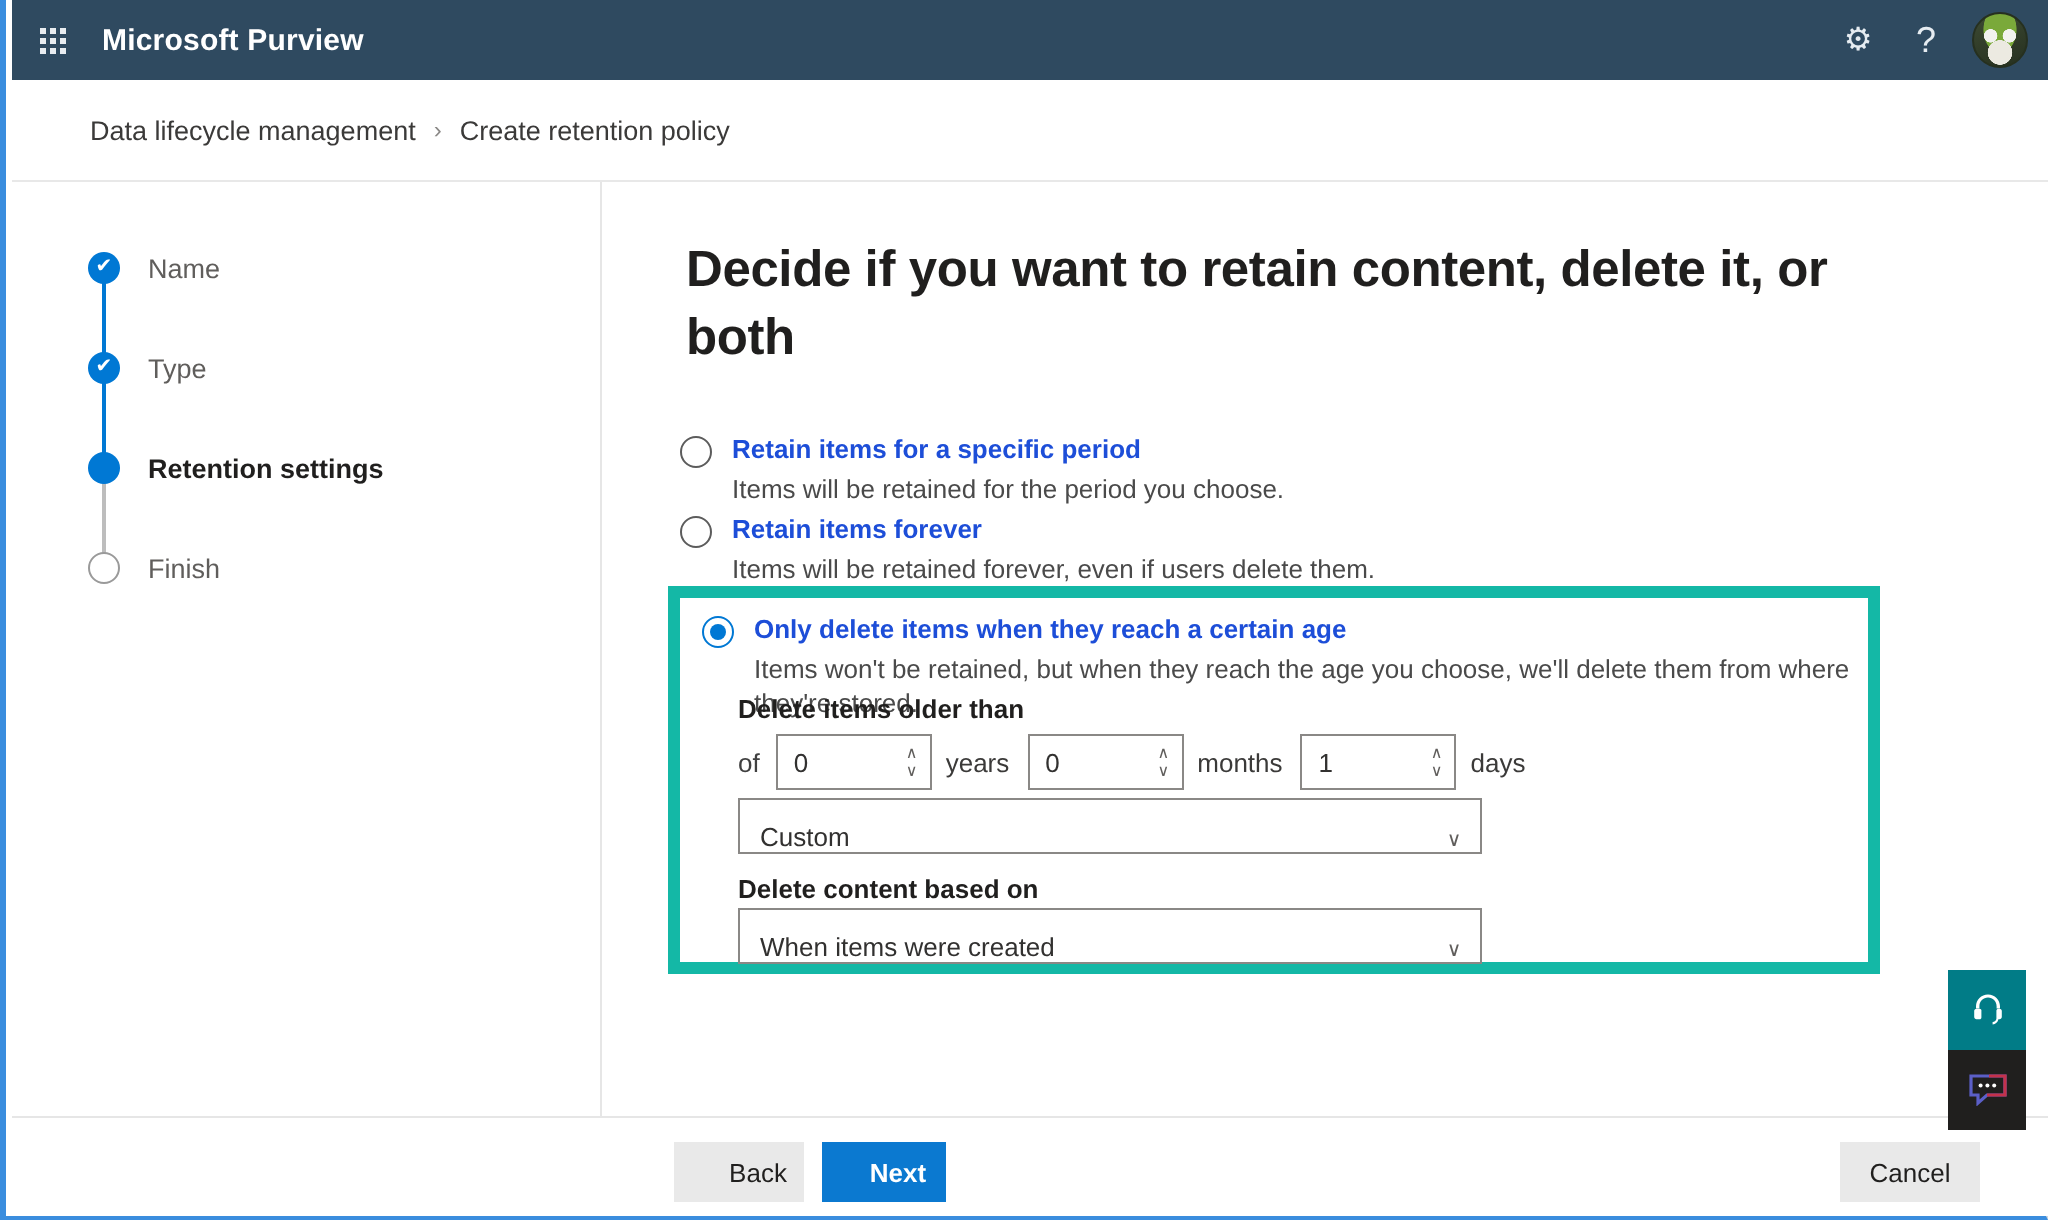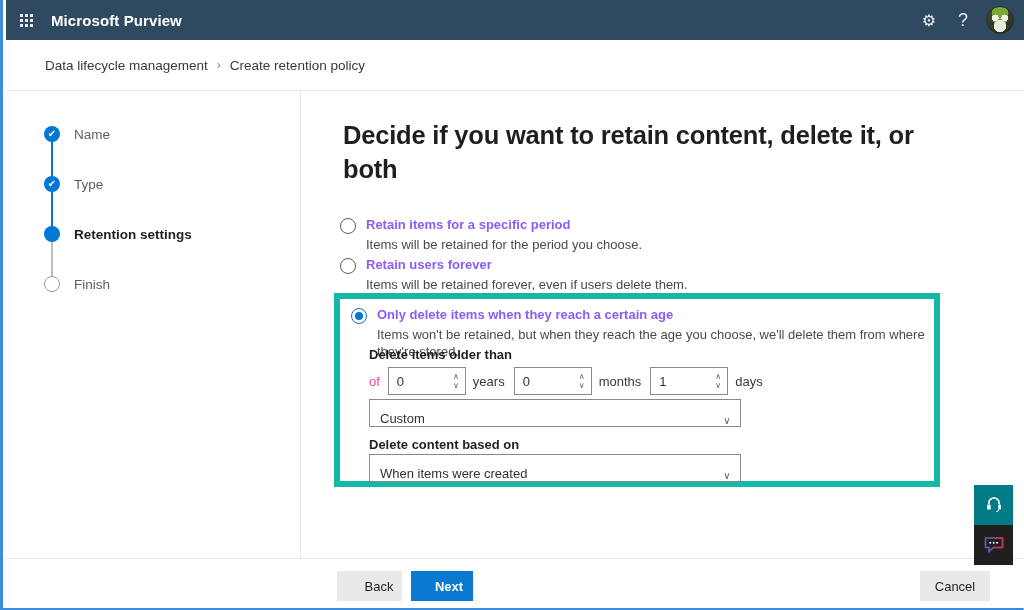--- a/index.html
+++ b/index.html
@@ -206,21 +206,21 @@
   .radio-circle.checked::after {
     content: "";
     width: 8px; height: 8px;
     border-radius: 50%;
     background: #0078d4;
   }
   .radio-title {
     margin-left: 10px;
     font-size: 13px;
     font-weight: bold;
-    color: #8b5cf6;
+    color: #1d4ed8;
     line-height: 1.25;
   }
   .radio-desc {
     margin-left: 26px;
     margin-top: 3px;
     font-size: 13px;
     color: #4a4a4a;
     line-height: 1.3;
   }
 
@@ -240,21 +240,21 @@
     color: #201f1e;
   }
 
   .spin-row {
     position: absolute;
     left: 29px; top: 68px;
     display: flex;
     align-items: center;
   }
   .spin-prefix {
-    font-size: 13px; color: #ec4899;
+    font-size: 13px; color: #404040;
     margin-right: 8px;
   }
   .spin-unit {
     font-size: 13px; color: #3b3a39;
     margin: 0 9px 0 7px;
   }
   .spinner {
     width: 78px; height: 28px;
     border: 1px solid #8a8886;
     box-sizing: border-box;
@@ -432,21 +432,21 @@
       <div class="radio-head">
         <span class="radio-circle"></span>
         <span class="radio-title">Retain items for a specific period</span>
       </div>
       <div class="radio-desc">Items will be retained for the period you choose.</div>
     </div>
 
     <div class="radio-row" style="top:166px;">
       <div class="radio-head">
         <span class="radio-circle"></span>
-        <span class="radio-title">Retain users forever</span>
+        <span class="radio-title">Retain items forever</span>
       </div>
       <div class="radio-desc">Items will be retained forever, even if users delete them.</div>
     </div>
   </div>
 
   <div id="delete-option-box">
     <div id="delete-option-inner">
 
       <div class="radio-row" style="left:11px;top:8px;">
         <div class="radio-head">

